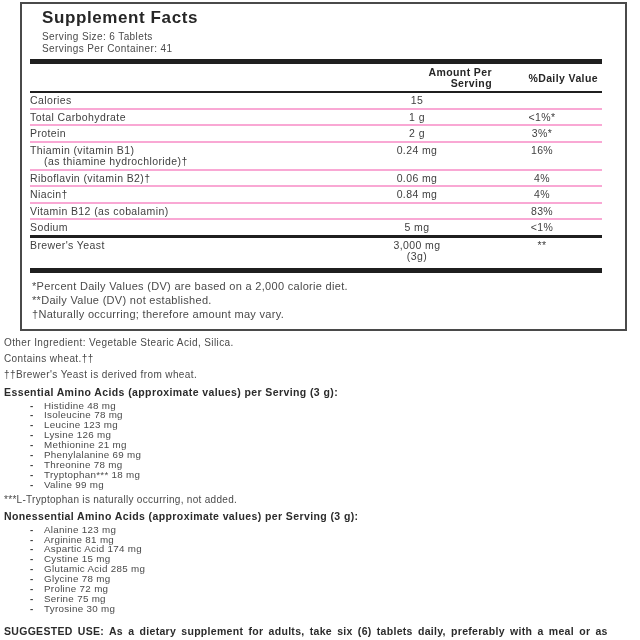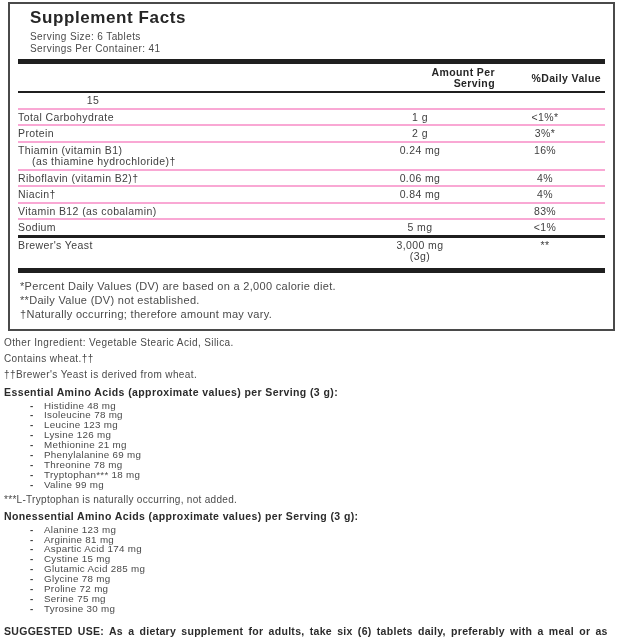--- a/index.html
+++ b/index.html
@@ -6,24 +6,24 @@
   html,body { background:#ffffff; }
   .page {
     width:640px; height:640px; overflow:hidden; position:relative;
     background:#ffffff;
     font-family:"Liberation Sans", sans-serif;
     color:#3f3f3f;
     padding-top:2px;
   }
   
   .sf-box {
-    margin-left:8px;
+    margin-left:20px;
     width:607px;
     border:2px solid #4a4a4a;
-    padding:3px 8px 5px 8px;
+    padding:3px 23px 5px 8px;
     background:#fff;
   }
   .sf-title {
     font-size:17px; font-weight:bold; color:#262626;
     letter-spacing:0.6px; margin:1px 0 3px 12px;
   }
   .sf-serving {
     font-size:10px; line-height:12px; letter-spacing:0.4px;
     margin-left:12px; color:#4a4a4a;
   }
@@ -97,20 +97,24 @@
         <span>Serving</span>
       </div>
       <div class="h-dv">%Daily Value</div>
     </div>
 
     <div class="bar bar-thin"></div>
 
     <div class="sf-rows">
 
         <div class="sf-row">
+          <div class="c-name">
+            <div>Calories</div>
+
+          </div>
           <div class="c-amt">15</div>
           <div class="c-dv"></div>
         </div>
 
         <div class="sf-row">
           <div class="c-name">
             <div>Total Carbohydrate</div>
 
           </div>
           <div class="c-amt">1 g</div>

